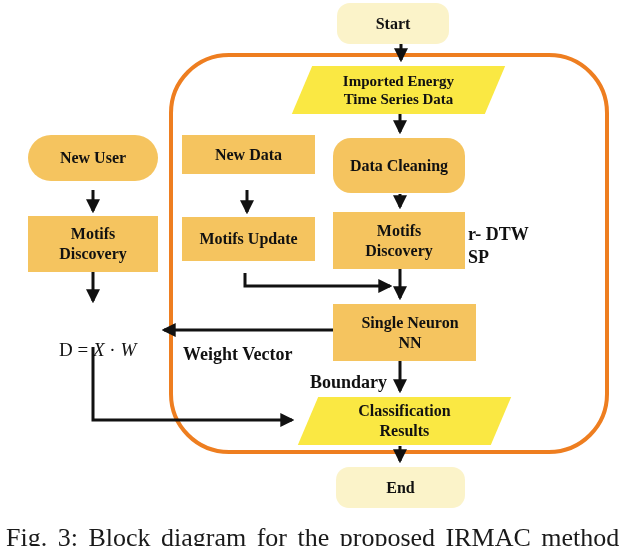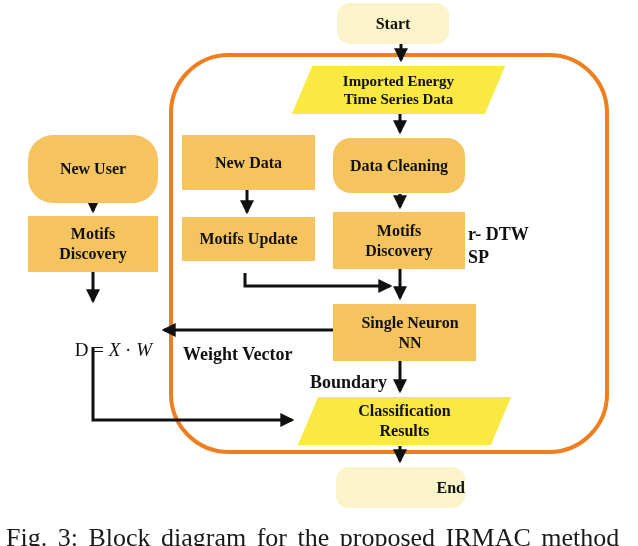--- a/index.html
+++ b/index.html
@@ -41,21 +41,21 @@
     font-weight: bold;
     font-size: 18px;
     line-height: 1.25;
     color: #111111;
   }
   #formula {
     position: absolute;
     z-index: 2;
     left: 40px; top: 317px;
     width: 112px;
-    text-align: right;
+    text-align: left;
     font-size: 19px;
     font-weight: normal;
     white-space: pre;
     color: #111111;
   }
   #formula .it { font-style: italic; }
   #caption {
     position: absolute;
     z-index: 2;
     left: 6px; top: 523px;
@@ -100,25 +100,25 @@
     <span class="node-label">Start</span>
   </div>
 
   <div class="node para" style="left:302px; top:66px; width:193px; height:48px; font-size:15px;">
     <span class="pg-label">
       <span class="node-label">Imported Energy</span>
       <span class="node-label">Time Series Data</span>
     </span>
   </div>
 
-  <div class="node process" style="left:28px; top:135px; width:130px; height:68px;border-radius:25px;">
+  <div class="node process" style="left:28px; top:135px; width:130px; height:46px;border-radius:25px;">
     <span class="node-label">New User</span>
   </div>
 
-  <div class="node process" style="left:182px; top:135px; width:133px; height:55px;">
+  <div class="node process" style="left:182px; top:135px; width:133px; height:39px;">
     <span class="node-label">New Data</span>
   </div>
 
   <div class="node process" style="left:333px; top:138px; width:132px; height:55px;border-radius:18px;">
     <span class="node-label">Data Cleaning</span>
   </div>
 
   <div class="node process" style="left:28px; top:216px; width:130px; height:56px;">
     <span>
       <span class="node-label">Motifs</span>
@@ -144,21 +144,21 @@
     </span>
   </div>
 
   <div class="node para" style="left:308px; top:397px; width:193px; height:48px;">
     <span class="pg-label">
       <span class="node-label">Classification</span>
       <span class="node-label">Results</span>
     </span>
   </div>
 
-  <div class="node terminal" style="left:336px; top:467px; width:129px; height:41px;justify-content:flex-end;">
+  <div class="node terminal" style="left:336px; top:467px; width:129px; height:41px;">
     <span class="node-label">End</span>
   </div>
 
   <div class="annotation" style="left:468px; top:223px;">
     <span class="node-label">r- DTW</span>
     <span class="node-label">SP</span>
   </div>
 
   <div id="formula">
     <span>D = </span><span class="it">X</span><span> · </span><span class="it">W</span>

